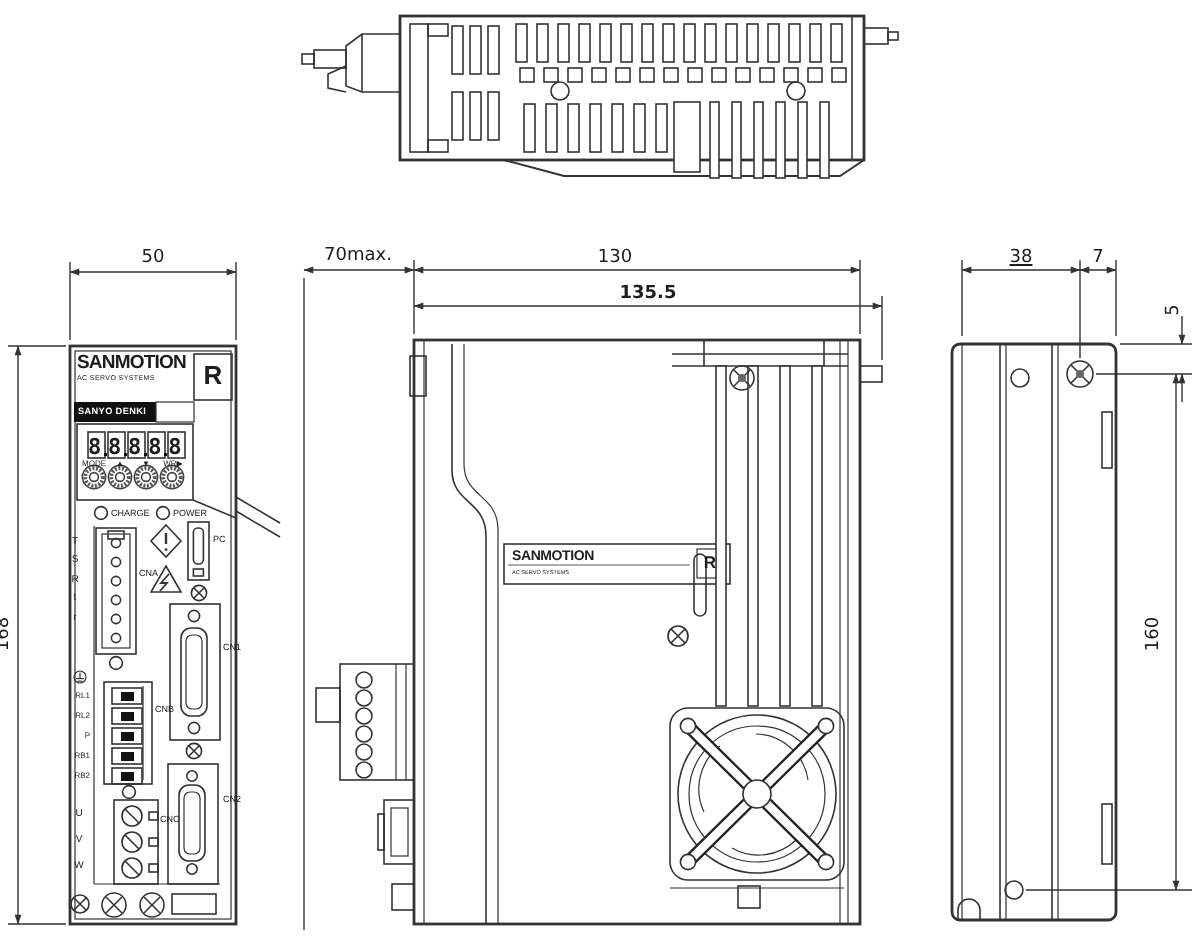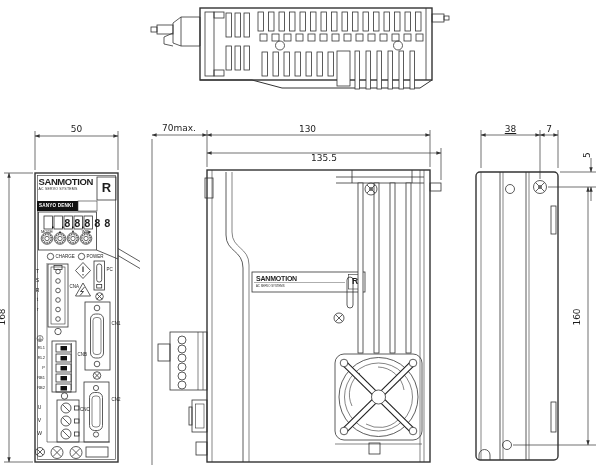--- a/index.html
+++ b/index.html
@@ -9,21 +9,21 @@
   #linework { position:absolute; left:0; top:0; }
   .t { position:absolute; color:#1d1d1d; line-height:1; white-space:nowrap; }
   .dim { font-size:9px; text-align:center; font-family:"DejaVu Sans",sans-serif; }
   .vdim { font-size:9px; width:34px; height:10px; text-align:center;
           transform:rotate(-90deg); font-family:"DejaVu Sans",sans-serif; }
   .brand { font-size:9.5px; font-weight:bold; letter-spacing:-0.4px; }
   .brandsub { font-size:3.5px; letter-spacing:0.2px; }
   .rlogo { font-size:13px; font-weight:bold; width:19px; text-align:center; }
   .maker { font-size:4.6px; font-weight:bold; color:#fff; letter-spacing:0.2px; }
   .seg { font-size:11px; font-weight:bold; letter-spacing:3.4px;
-         font-family:"DejaVu Sans Mono",monospace;margin-left:20px; }
+         font-family:"DejaVu Sans Mono",monospace; }
   .key { font-size:4px; text-align:center; }
   .led { font-size:4.5px; }
   .pin { font-size:5px; width:9px; text-align:center; }
   .pinr { font-size:4px; width:12px; text-align:right; }
   .vlabel { width:5px; font-size:4.5px; line-height:1.15; text-align:center;
             word-break:break-all; }
   .plate { font-size:7px; font-weight:bold; letter-spacing:-0.2px; }
   .platesub { font-size:2.8px; }
   .platelogo { font-size:8.5px; font-weight:bold; width:12px; text-align:center; }
 </style>
@@ -420,21 +420,21 @@
     <line x1="591" y1="187" x2="591" y2="201" marker-start="url(#ar)"></line>
 
     <line x1="513" y1="445" x2="596" y2="445"></line>
     <line x1="588" y1="187" x2="588" y2="445" marker-start="url(#ar)" marker-end="url(#ar)"></line>
   </g>
 </svg>
 
 <div class="t dim" style="left:35px; top:125px; width:83px;">50</div>
 <div class="t dim" style="left:146px; top:124px; width:66px;">70max.</div>
 <div class="t dim" style="left:196px; top:125px; width:223px;">130</div>
-<div class="t dim" style="left:207px; top:154px; width:234px;">135.5</div>
+<div class="t dim" style="left:207px; top:143px; width:234px;font-weight:bold;">135.5</div>
 <div class="t dim" style="left:481px; top:125px; width:59px;text-decoration:underline;">38</div>
 <div class="t dim" style="left:540px; top:125px; width:18px;">7</div>
 <div class="t vdim" style="left:571px; top:150px;">5</div>
 <div class="t vdim" style="left:561px; top:312px;">160</div>
 <div class="t vdim" style="left:-14px; top:312px;">168</div>
 
 <div class="t brand" style="left:38.5px; top:177px;">SANMOTION</div>
 <div class="t brandsub" style="left:38.5px; top:188px;">AC SERVO SYSTEMS</div>
 <div class="t rlogo" style="left:97px; top:181px;">R</div>
 <div class="t maker" style="left:39px; top:203.5px;">SANYO DENKI</div>

